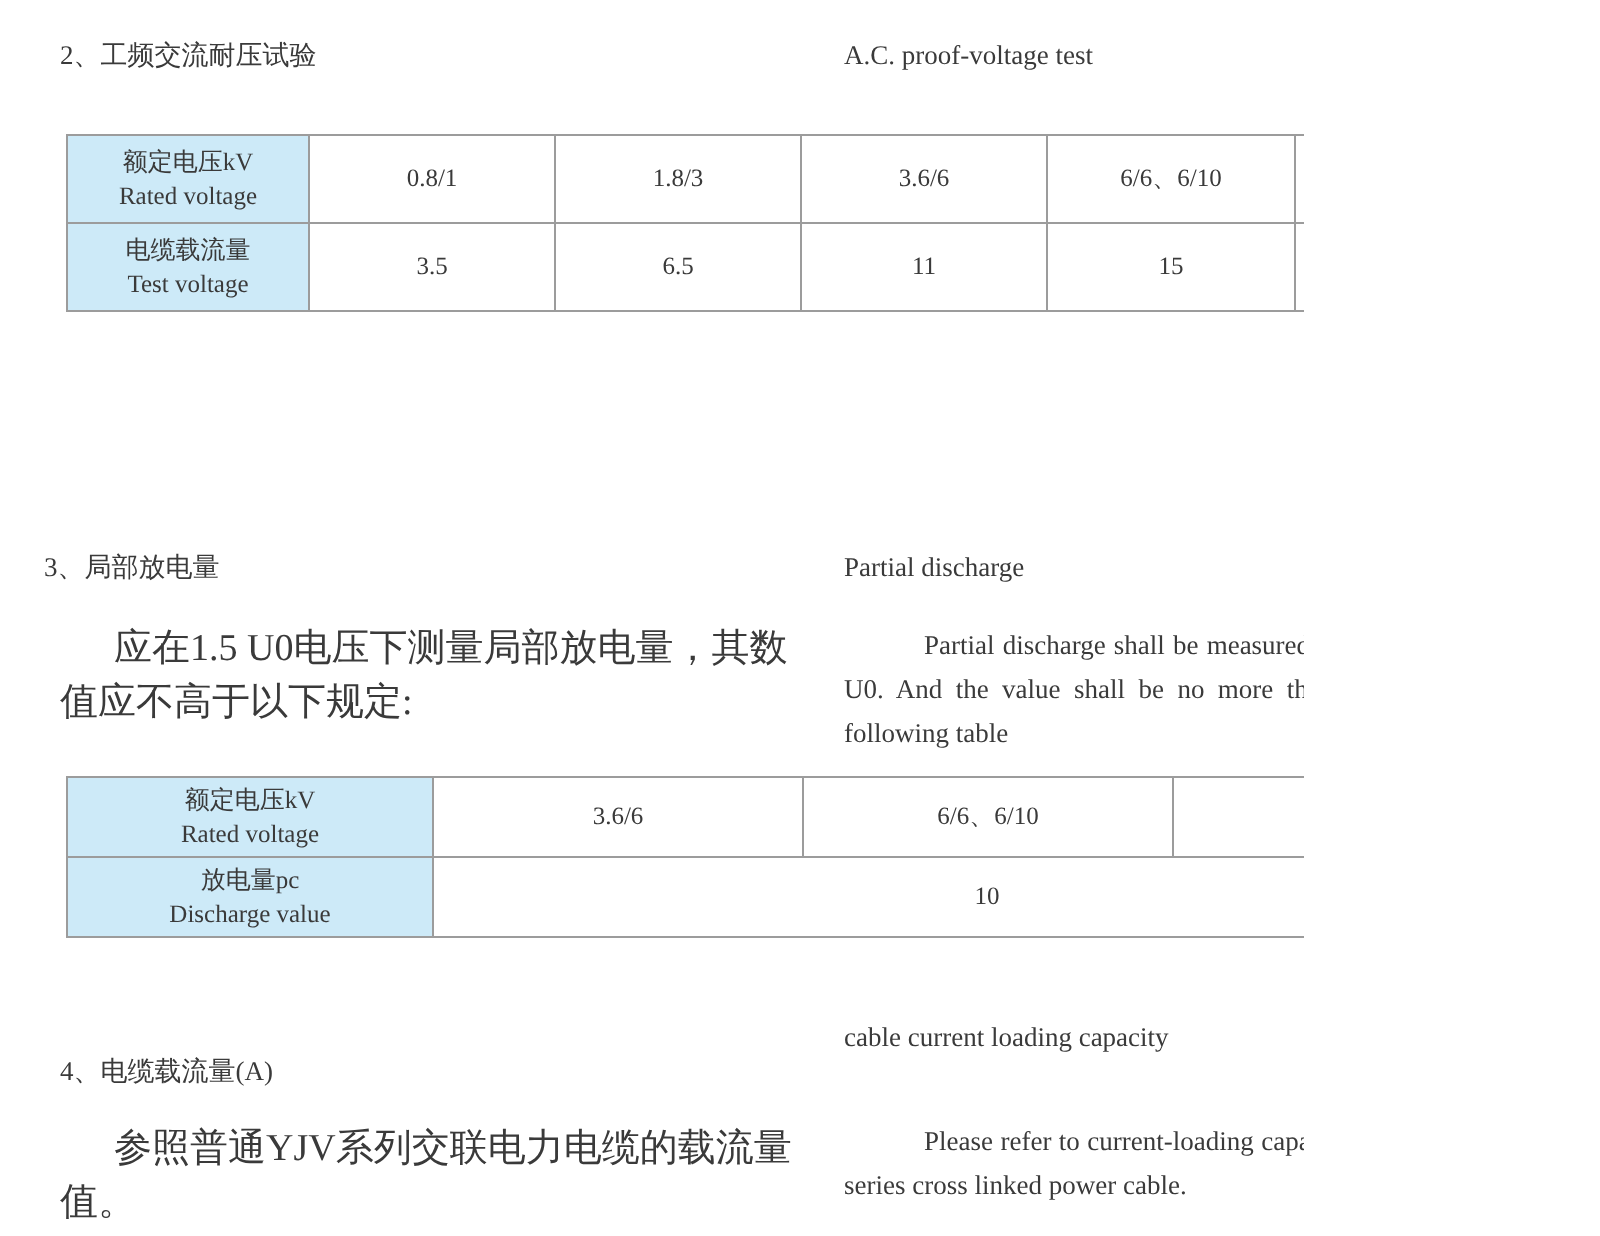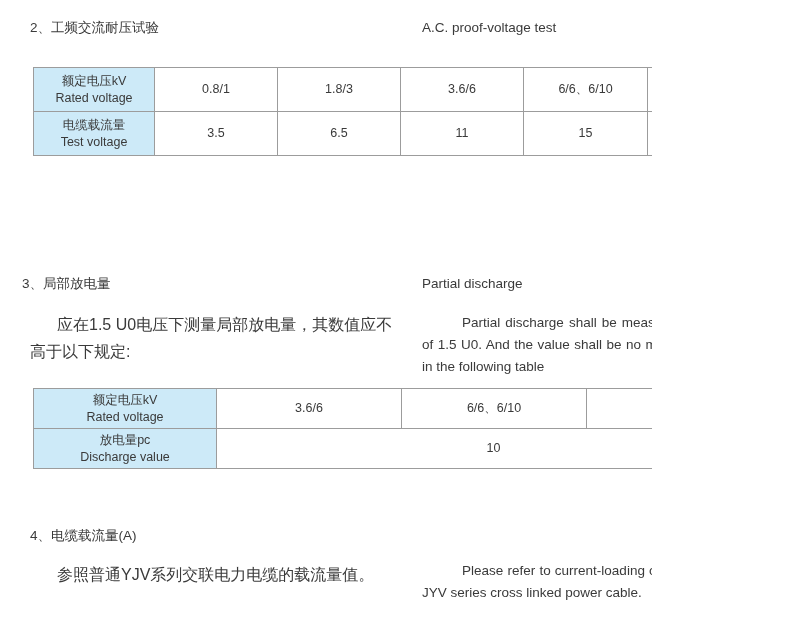--- a/index.html
+++ b/index.html
@@ -1,21 +1,21 @@
 <!DOCTYPE html>
 <html><head>
 <meta charset="utf-8">
 <style>
   html, body { margin: 0; padding: 0; background: #ffffff; }
   .page {
     position: relative;
     width: 652px;
     height: 618px;
     background: #ffffff;
-    font-family: Liberation Sans, sans-serif;
+    font-family: Liberation Serif, serif;
     color: #3a3a3a;
     overflow: hidden;
     border-radius: 15px;
   }
   .abs { position: absolute; }
   .heading { font-size: 13.5px; line-height: 16px; }
   table.spec {
     border-collapse: collapse;
     table-layout: fixed;
     width: 737px;
@@ -28,21 +28,21 @@
     vertical-align: middle;
     font-size: 12.5px;
     line-height: 17px;
     padding: 0;
     color: #3a3a3a;
   }
   th.label-cell { background: #cdeaf8; }
   .cell-line { display: block; }
   td.notes-cell { line-height: 20px; font-size: 12.5px; }
   .note-line { display: block; }
-  .para-cn { font-size: 16px; line-height: 27px; text-indent: 27px; }
+  .para-cn { font-size: 19px; line-height: 27px; text-indent: 27px; }
   .para-en { font-size: 13.5px; line-height: 22px; text-indent: 40px; text-align: justify; }
   .t1-r1, .t1-r2 { height: 44px; }
   .t1-r3 { height: 82px; }
   .t2-r1, .t2-r2 { height: 40px; }
 </style>
 </head>
 <body>
 
 <div class="page">
 
@@ -111,17 +111,18 @@
       <th class="label-cell">
         <span class="cell-line">放电量pc</span>
         <span class="cell-line">Discharge value</span>
       </th>
       <td colspan="3">10</td>
     </tr>
   </tbody>
     </table>
 
   <div class="abs heading" style="left:30px; top:511px;margin-top:17px;">4、电缆载流量(A)</div>
+  <div class="abs heading" style="left:422px; top:511px;">cable current loading capacity</div>
 
   <div class="abs para-cn" style="left:30px; top:561px; width:378px;">参照普通YJV系列交联电力电缆的载流量值。</div>
   <div class="abs para-en" style="left:422px; top:560px; width:348px;">Please refer to current-loading capacity of common JYV series cross linked power cable.</div>
 
 </div>
 
 </body></html>

